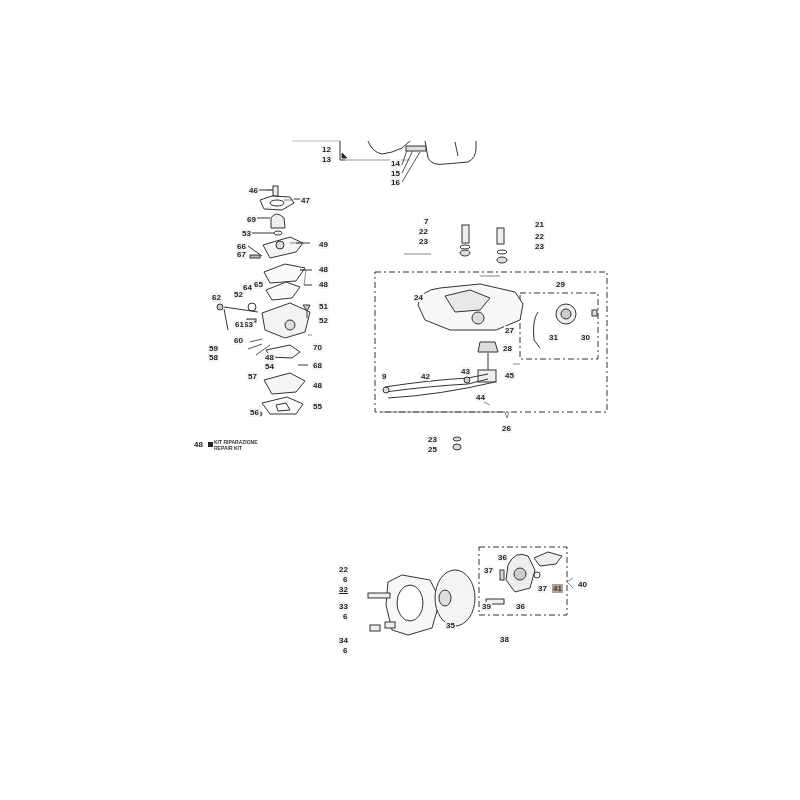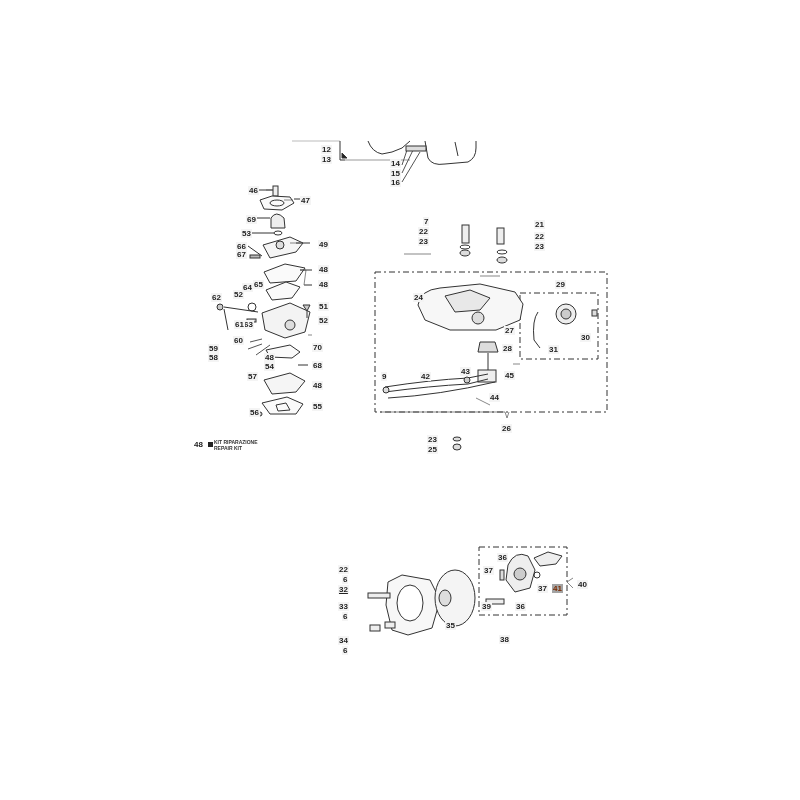--- a/index.html
+++ b/index.html
@@ -182,28 +182,28 @@
 
 <span class="lbl" style="left:423px;top:217px;">7</span>
 <span class="lbl" style="left:418px;top:227px;">22</span>
 <span class="lbl" style="left:418px;top:237px;">23</span>
 <span class="lbl" style="left:534px;top:220px;">21</span>
 <span class="lbl" style="left:534px;top:232px;">22</span>
 <span class="lbl" style="left:534px;top:242px;">23</span>
 <span class="lbl" style="left:555px;top:280px;">29</span>
 <span class="lbl" style="left:402px;top:293px;margin-left:11px;">24</span>
 <span class="lbl" style="left:504px;top:326px;">27</span>
-<span class="lbl" style="left:548px;top:333px;margin-top:12px;">31</span>
+<span class="lbl" style="left:548px;top:333px;">31</span>
 <span class="lbl" style="left:580px;top:333px;">30</span>
 <span class="lbl" style="left:502px;top:344px;">28</span>
 <span class="lbl" style="left:381px;top:372px;">9</span>
 <span class="lbl" style="left:420px;top:372px;">42</span>
 <span class="lbl" style="left:460px;top:367px;">43</span>
 <span class="lbl" style="left:504px;top:371px;">45</span>
-<span class="lbl" style="left:475px;top:393px;margin-left:14px;">44</span>
+<span class="lbl" style="left:475px;top:393px;">44</span>
 <span class="lbl" style="left:501px;top:424px;">26</span>
 <span class="lbl" style="left:427px;top:435px;">23</span>
 <span class="lbl" style="left:427px;top:445px;">25</span>
 
 <span class="lbl" style="left:338px;top:565px;">22</span>
 <span class="lbl" style="left:342px;top:575px;">6</span>
 <span class="lbl" style="left:338px;top:585px;text-decoration:underline;">32</span>
 <span class="lbl" style="left:338px;top:602px;">33</span>
 <span class="lbl" style="left:342px;top:612px;">6</span>
 <span class="lbl" style="left:338px;top:636px;">34</span>

